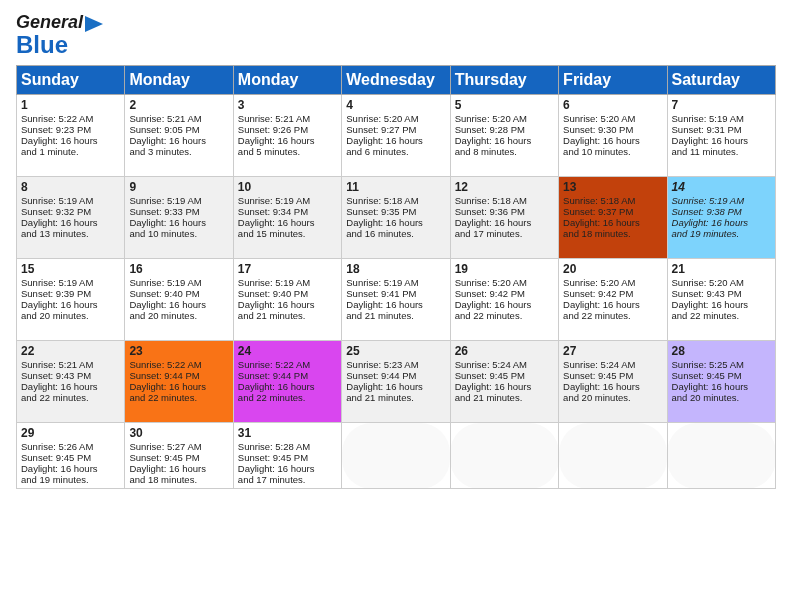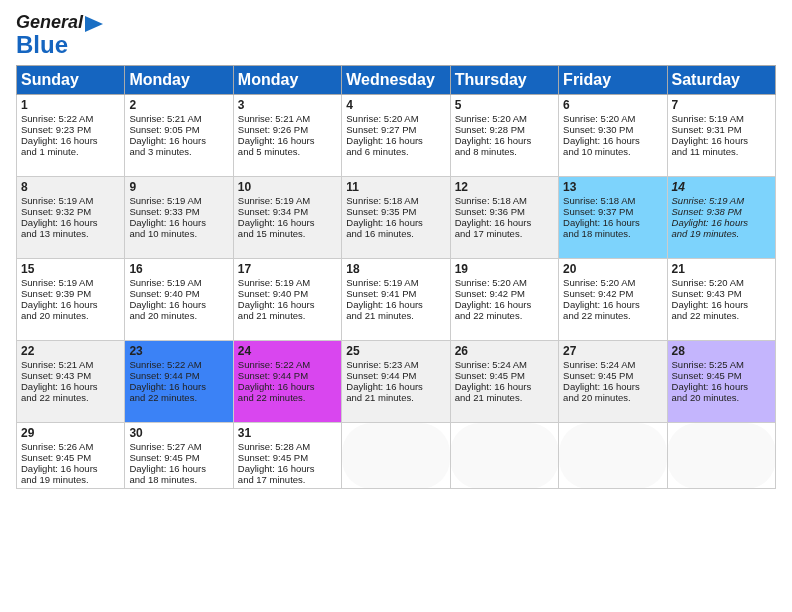--- a/index.html
+++ b/index.html
@@ -189,21 +189,21 @@
             <div>Daylight: 16 hours</div>
             <div>and 16 minutes.</div>
           </td>
           <td style="background: rgb(240, 240, 240);">
             <span class="day-num">12</span>
             <div>Sunrise: 5:18 AM</div>
             <div>Sunset: 9:36 PM</div>
             <div>Daylight: 16 hours</div>
             <div>and 17 minutes.</div>
           </td>
-          <td style="background: #7dd3fc; margin-left: 8px;">
+          <td style="background: #c2410c; margin-left: 8px;">
             <span class="day-num">13</span>
             <div>Sunrise: 5:18 AM</div>
             <div>Sunset: 9:37 PM</div>
             <div>Daylight: 16 hours</div>
             <div>and 18 minutes.</div>
           </td>
           <td style="background: #7dd3fc; font-style: italic;">
             <span class="day-num">14</span>
             <div>Sunrise: 5:19 AM</div>
             <div>Sunset: 9:38 PM</div>
@@ -263,21 +263,21 @@
           </td>
         </tr>
         <tr>
           <td style="background: rgb(240, 240, 240);">
             <span class="day-num">22</span>
             <div>Sunrise: 5:21 AM</div>
             <div>Sunset: 9:43 PM</div>
             <div>Daylight: 16 hours</div>
             <div>and 22 minutes.</div>
           </td>
-          <td style="background: #3b82f6;">
+          <td style="background: #f97316;">
             <span class="day-num">23</span>
             <div>Sunrise: 5:22 AM</div>
             <div>Sunset: 9:44 PM</div>
             <div>Daylight: 16 hours</div>
             <div>and 22 minutes.</div>
           </td>
           <td style="background: #d946ef;">
             <span class="day-num">24</span>
             <div>Sunrise: 5:22 AM</div>
             <div>Sunset: 9:44 PM</div>

